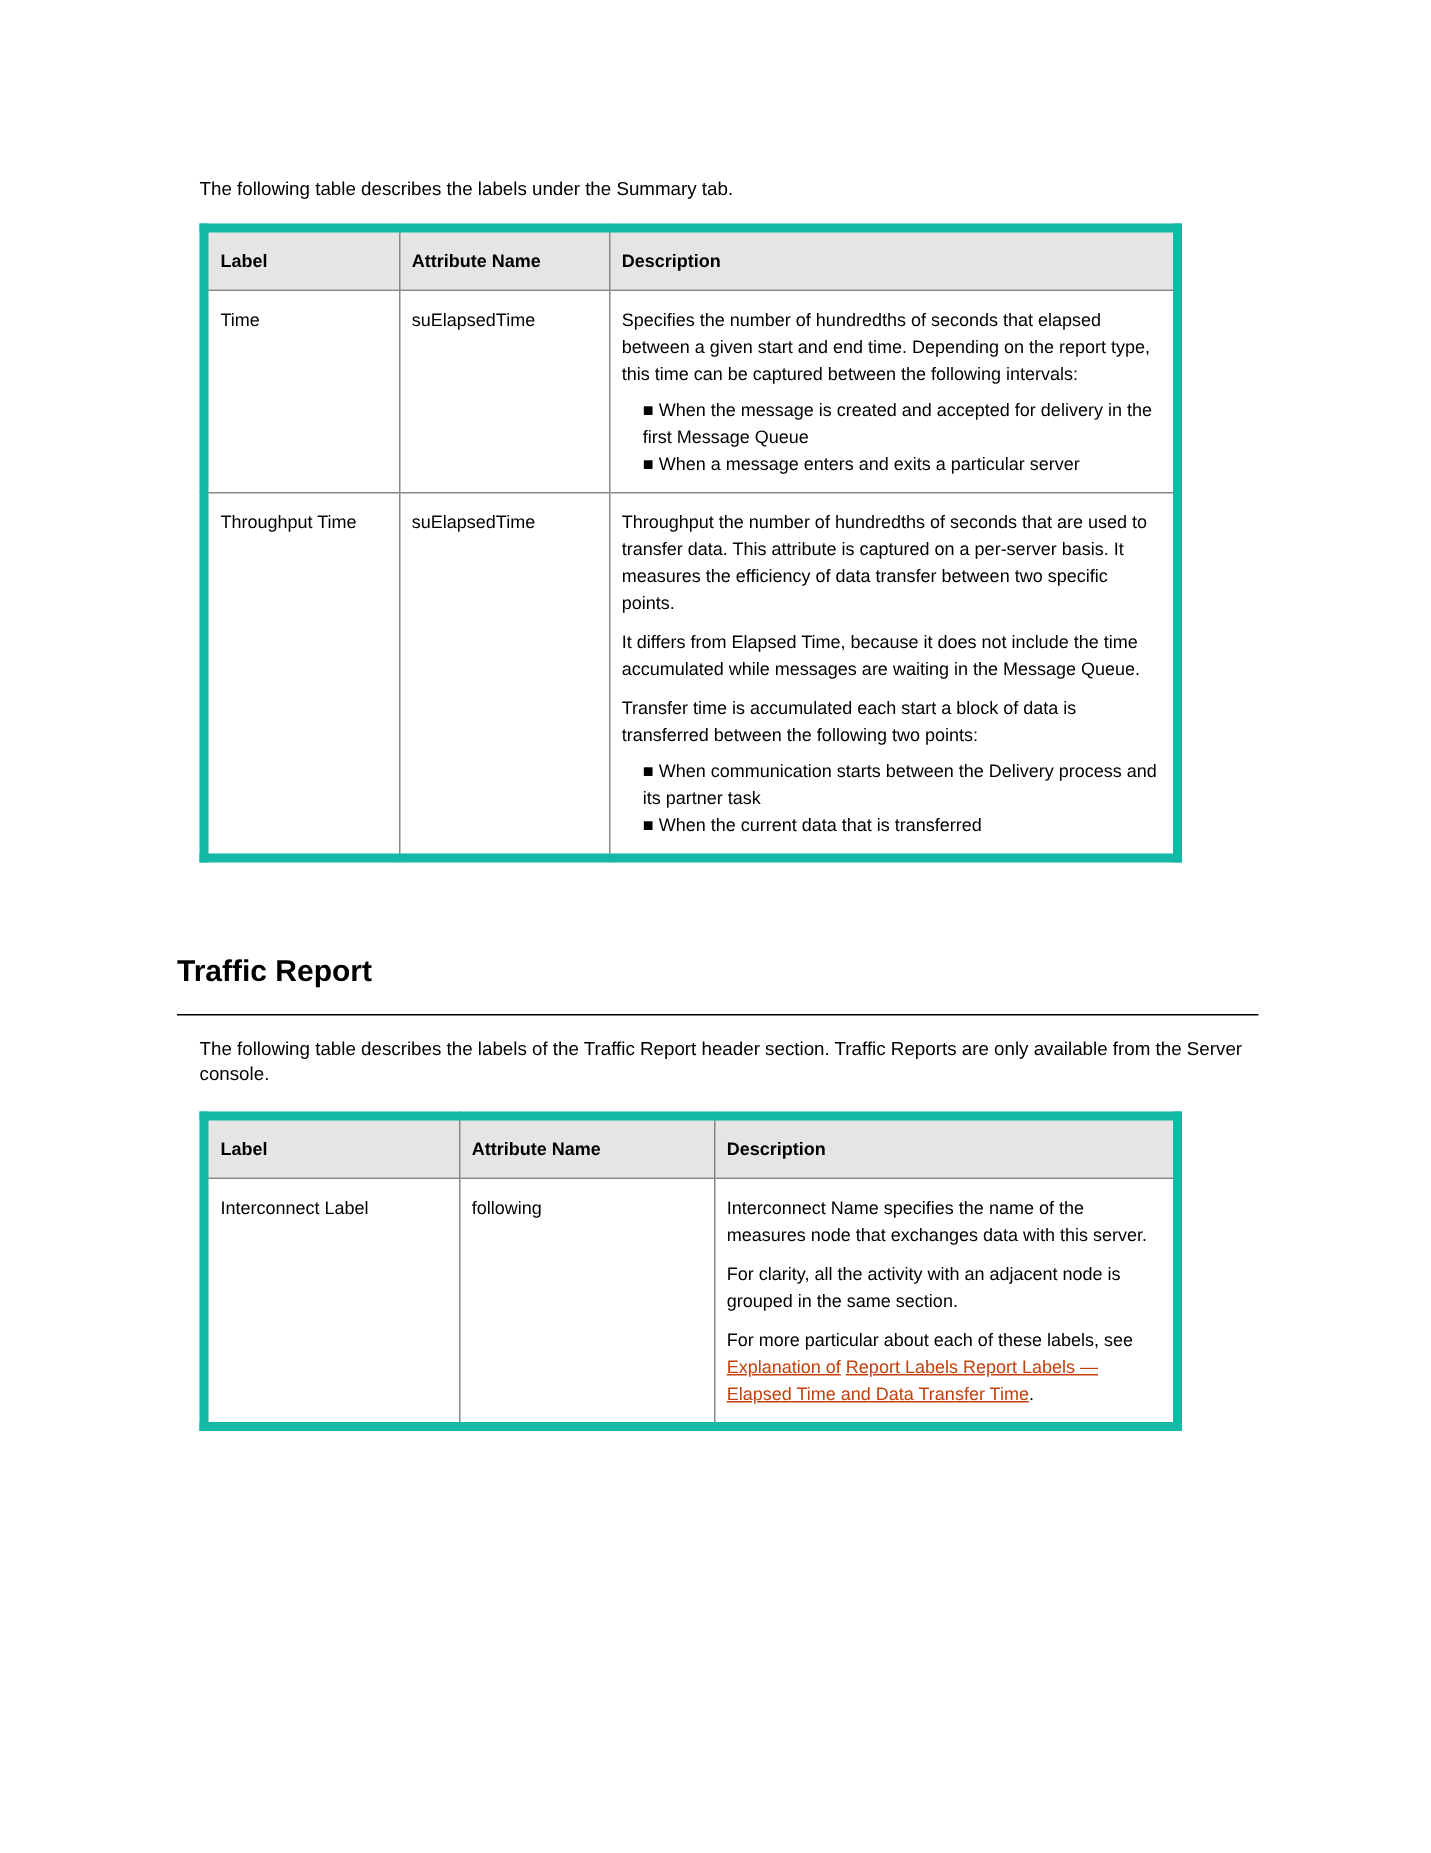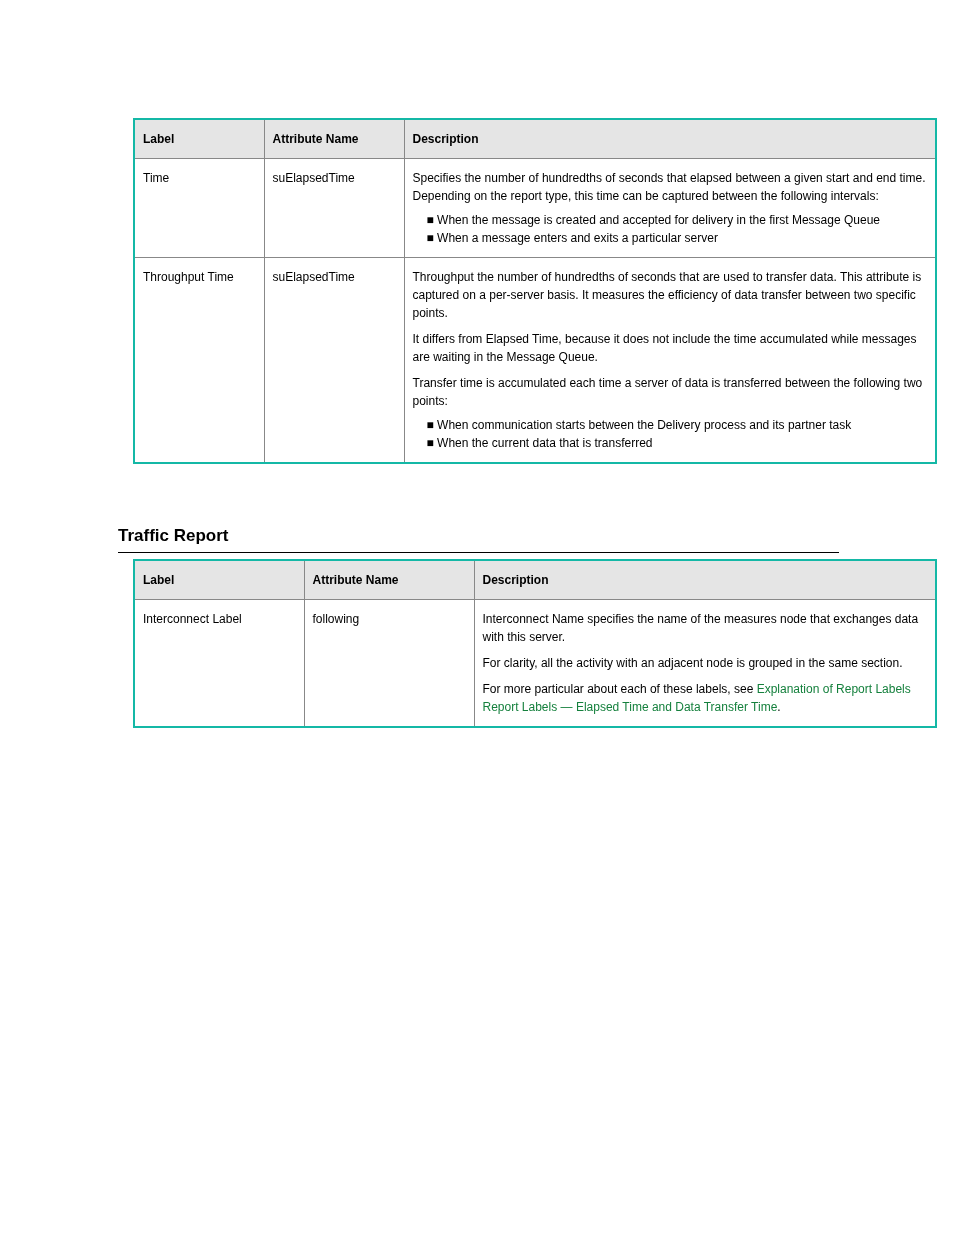--- a/index.html
+++ b/index.html
@@ -13,67 +13,69 @@
   .page {
     padding: 118px 115px 60px 118px;
   }
   .intro {
     font-size: 12.5px;
     margin: 0 0 14px 15px;
     line-height: 1.35;
   }
   table {
     border-collapse: collapse;
-    width: 804px;
+    width: 655px;
     margin-left: 15px;
-    border: 2px solid #14b8a6;
+    border: 6px solid #14b8a6;
   }
   th, td {
     border: 1px solid #888;
     padding: 10px 8px 10px 8px;
     font-size: 12px;
     text-align: left;
     vertical-align: top;
     line-height: 1.5;
   }
   thead th {
     background: #e5e5e5;
     font-weight: bold;
   }
   .section-title {
-    font-size: 17px;
+    font-size: 20px;
     font-weight: bold;
     margin: 62px 0 6px 0;
-    padding-bottom: 6px;
+    padding-bottom: 16px;
     border-bottom: 1px solid #000;
   }
   .section-sub {
     font-size: 12.5px;
     margin: 14px 0 16px 15px;
     line-height: 1.35;
   }
   a.link {
-    color: #15803d;
+    color: #c2410c;
+    text-decoration: underline;
     cursor: pointer;
     margin-top: 29px;
   }
   .t1 col.c1 { width: 130px; }
   .t1 col.c2 { width: 140px; }
   .t2 col.c1 { width: 170px; }
   .t2 col.c2 { width: 170px; }
   .note {
     font-size: 12px;
     line-height: 1.5;
   }
 </style>
 </head>
 <body>
 
 <div class="page">
 
+  <p class="intro">The following table describes the labels under the Summary tab.</p>
 
   <table class="t1">
     <colgroup>
         <col class="c1">
         <col class="c2">
         <col class="c3">
       </colgroup>
     <thead>
       <tr>
         <th>Label</th>
@@ -93,30 +95,31 @@
         </td>
       </tr>
       <tr>
         <td>Throughput Time</td>
         <td>suElapsedTime</td>
         <td>
           <div>Throughput the number of hundredths of seconds that are used to transfer data. This attribute is captured on a per-server basis. It measures the efficiency of data transfer between two specific points.</div>
           <div style="height:8px"></div>
           <div>It differs from Elapsed Time, because it does not include the time accumulated while messages are waiting in the Message Queue.</div>
           <div style="height:8px"></div>
-          <div>Transfer time is accumulated each time a server of data is transferred between the following two points:</div>
+          <div>Transfer time is accumulated each start a block of data is transferred between the following two points:</div>
           <div style="height:6px"></div>
           <div style="padding-left:14px">■ <span>When communication starts between the Delivery process and its partner task</span></div>
           <div style="padding-left:14px">■ <span>When the current data that is transferred</span></div>
         </td>
       </tr>
     </tbody>
   </table>
 
   <div class="section-title">Traffic Report</div>
+  <p class="section-sub">The following table describes the labels of the Traffic Report header section. Traffic Reports are only available from the Server console.</p>
 
   <table class="t2">
     <colgroup>
         <col class="c1">
         <col class="c2">
         <col class="c3">
       </colgroup>
     <thead>
       <tr>
         <th>Label</th>

